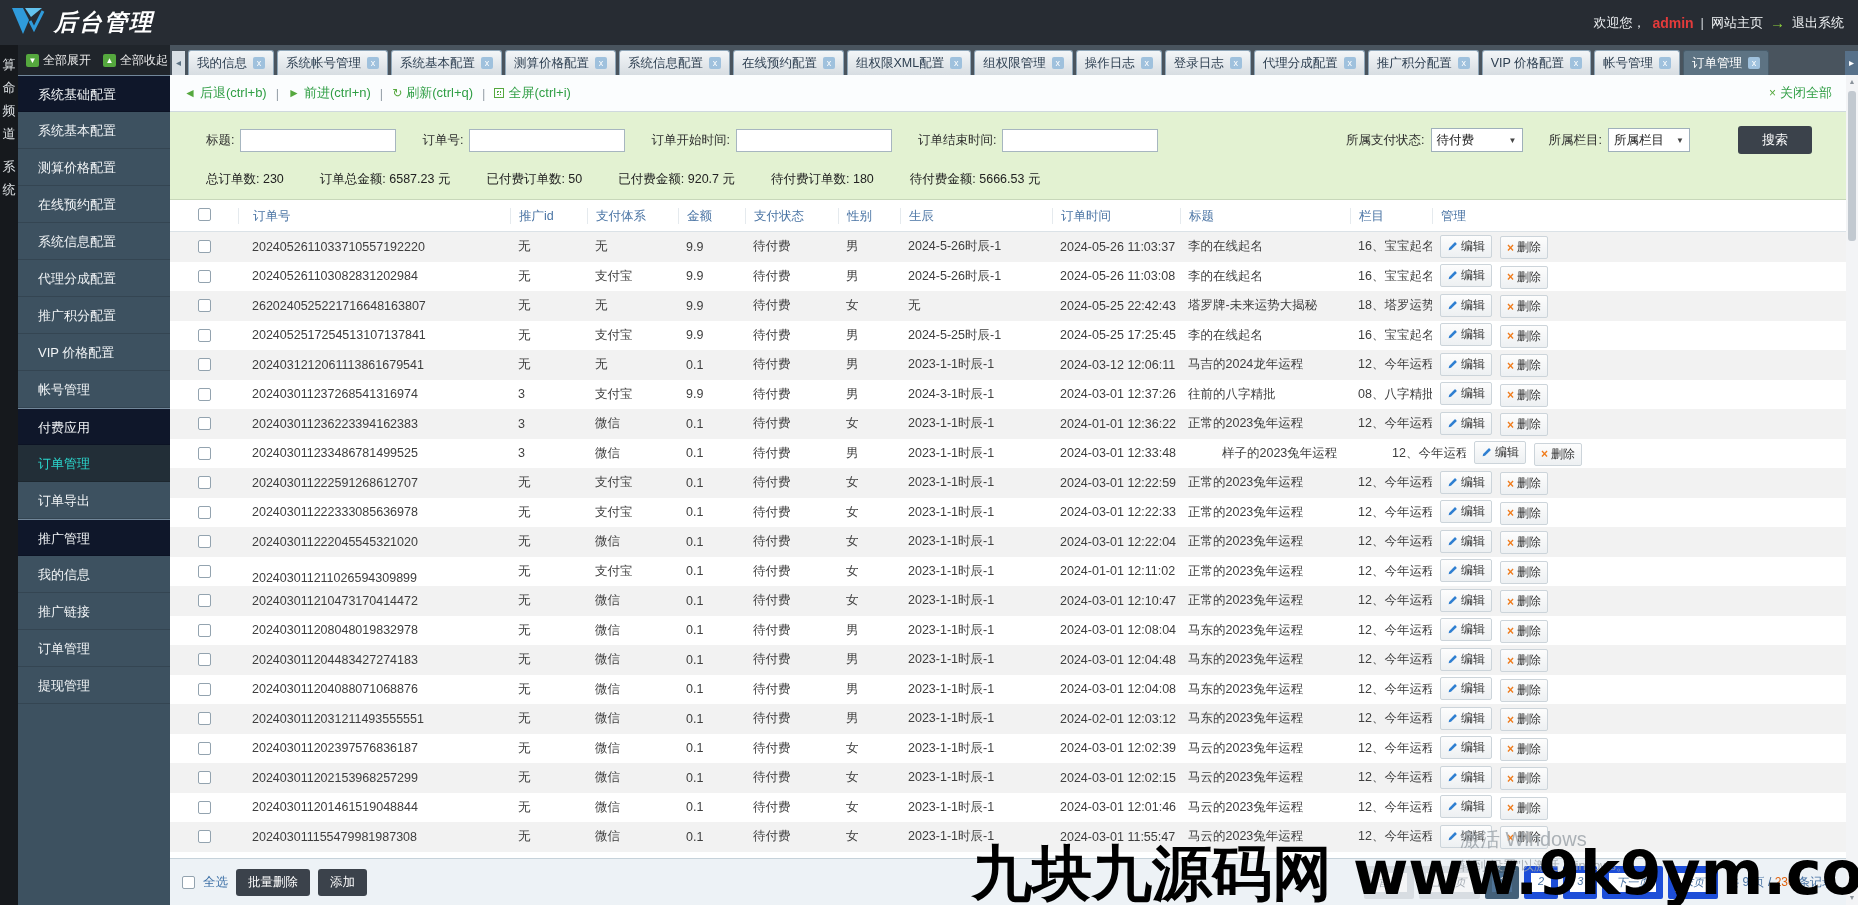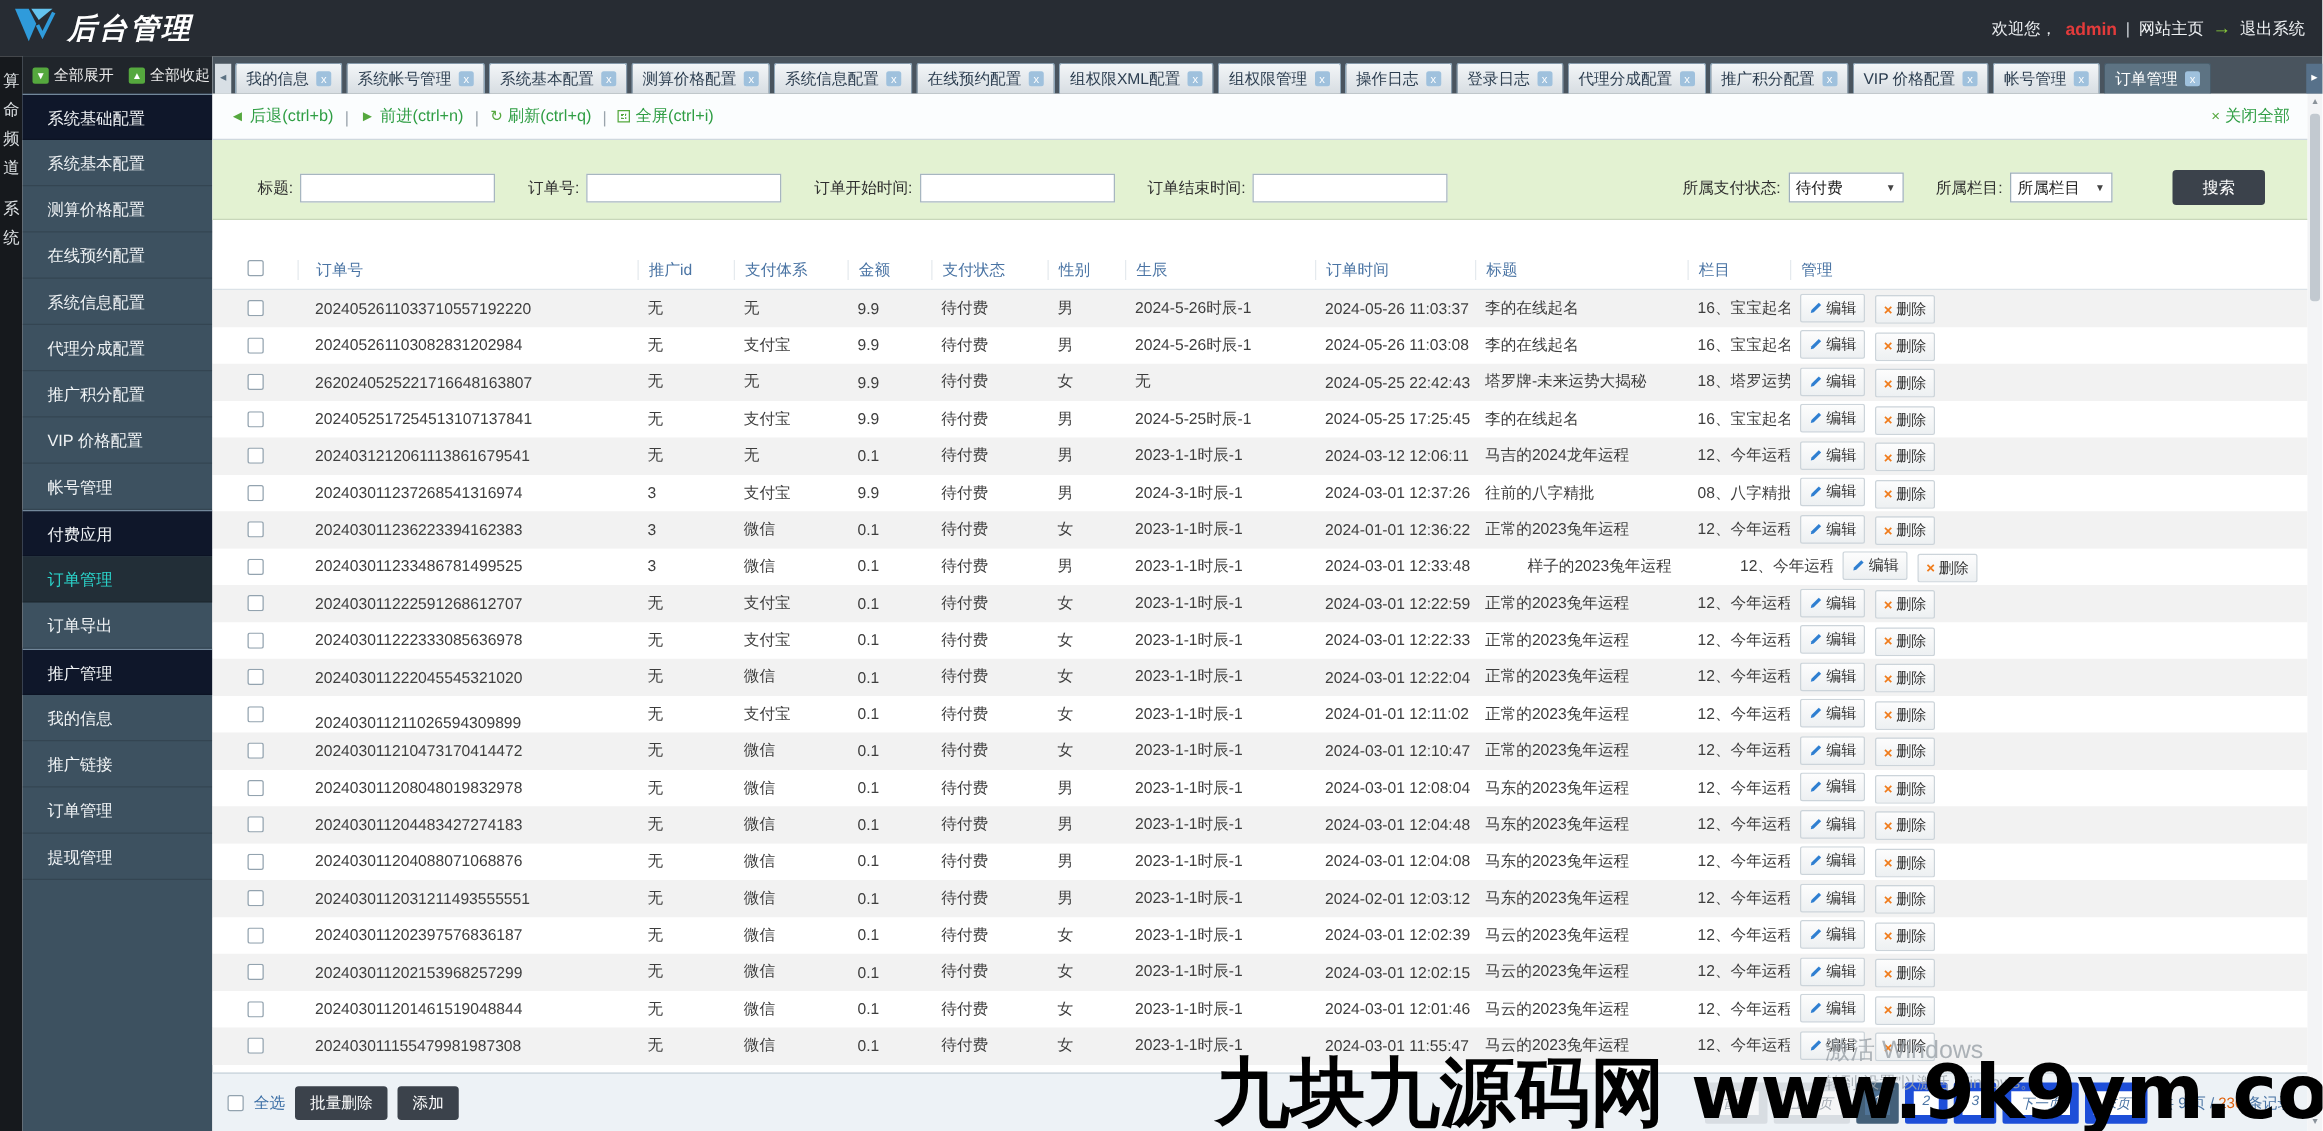--- a/index.html
+++ b/index.html
@@ -56,22 +56,22 @@
              border-bottom:1px solid #cfd8de; display:flex; align-items:center; padding:0 14px;
              gap:9px; font-size:13px; color:#2f9e44; }
   .toolbar a { color:#2f9e44; text-decoration:none; cursor:pointer; display:inline-flex; align-items:center; gap:4px; }
   .toolbar .bar { color:#9aa4ac; }
   .toolbar .spacer { flex:1; }
   .tool-ico { font-style:normal; color:#55a83e; font-size:12px; }
   .fsbox { width:10px; height:10px; border:1px solid #55a83e; display:inline-block; position:relative; }
   .fsbox::after { content:""; position:absolute; inset:2px; border:1px dotted #55a83e; }
 
   
-  .searchpanel { position:absolute; top:67px; left:0; right:12px; height:64px; background:#e3f2d2;
-                 border-bottom:1px solid #c8d7ba; padding:14px 20px 0 36px; }
+  .searchpanel { position:absolute; top:67px; left:0; right:12px; height:88px; background:#e3f2d2;
+                 border-bottom:1px solid #c8d7ba; padding:4px 20px 0 36px; }
   .search-row { display:flex; align-items:center; margin-top:10px; }
   .fgrp { display:flex; align-items:center; gap:6px; margin-right:26px; font-size:12.5px; color:#2e2e2e; white-space:nowrap; }
   .fgrp input { width:156px; height:23px; border:1px solid #a7b6c0; background:#fff; padding:0 4px; font-size:12.5px; }
   .grp-right { margin-left:auto; }
   .selbox { display:inline-flex; align-items:center; justify-content:space-between; width:92px; height:24px;
             border:1px solid #9fb0ba; background:#fff; padding:0 5px; font-size:12.5px; color:#222; cursor:pointer; }
   .selbox .dd { font-size:8px; color:#444; font-style:normal; }
   .btn-dark { background:#3b424b; color:#fff; border:none; border-radius:3px; font-size:13px;
               padding:5px 24px; cursor:pointer; margin-left:22px; }
   .stats-row { display:flex; align-items:center; gap:36px; margin-top:17px; font-size:12.5px; color:#222; }
@@ -317,20 +317,28 @@
         </span>
         <span class="fgrp">
           <label>所属栏目:</label>
           <span class="selbox" style="width:82px">
             <span>所属栏目</span>
             <i class="dd">▼</i>
           </span>
         </span>
         <button class="btn-dark" style="margin-right:14px">搜索</button>
       </div>
+      <div class="stats-row" id="stats">
+          <span class="stat">总订单数: 230</span>
+          <span class="stat">订单总金额: 6587.23 元</span>
+          <span class="stat">已付费订单数: 50</span>
+          <span class="stat">已付费金额: 920.7 元</span>
+          <span class="stat">待付费订单数: 180</span>
+          <span class="stat">待付费金额: 5666.53 元</span>
+        </div>
     </div>
 
     <div class="thead" id="thead">
         <span class="cell cb-cell" style="width: 68px; border-left: none;">
           <span class="cb"></span>
         </span>
         <span class="cell order" style="width: 272px;">订单号</span>
         <span class="cell" style="width: 77px;">推广id</span>
         <span class="cell" style="width: 91px;">支付体系</span>
         <span class="cell" style="width: 67px;">金额</span>

